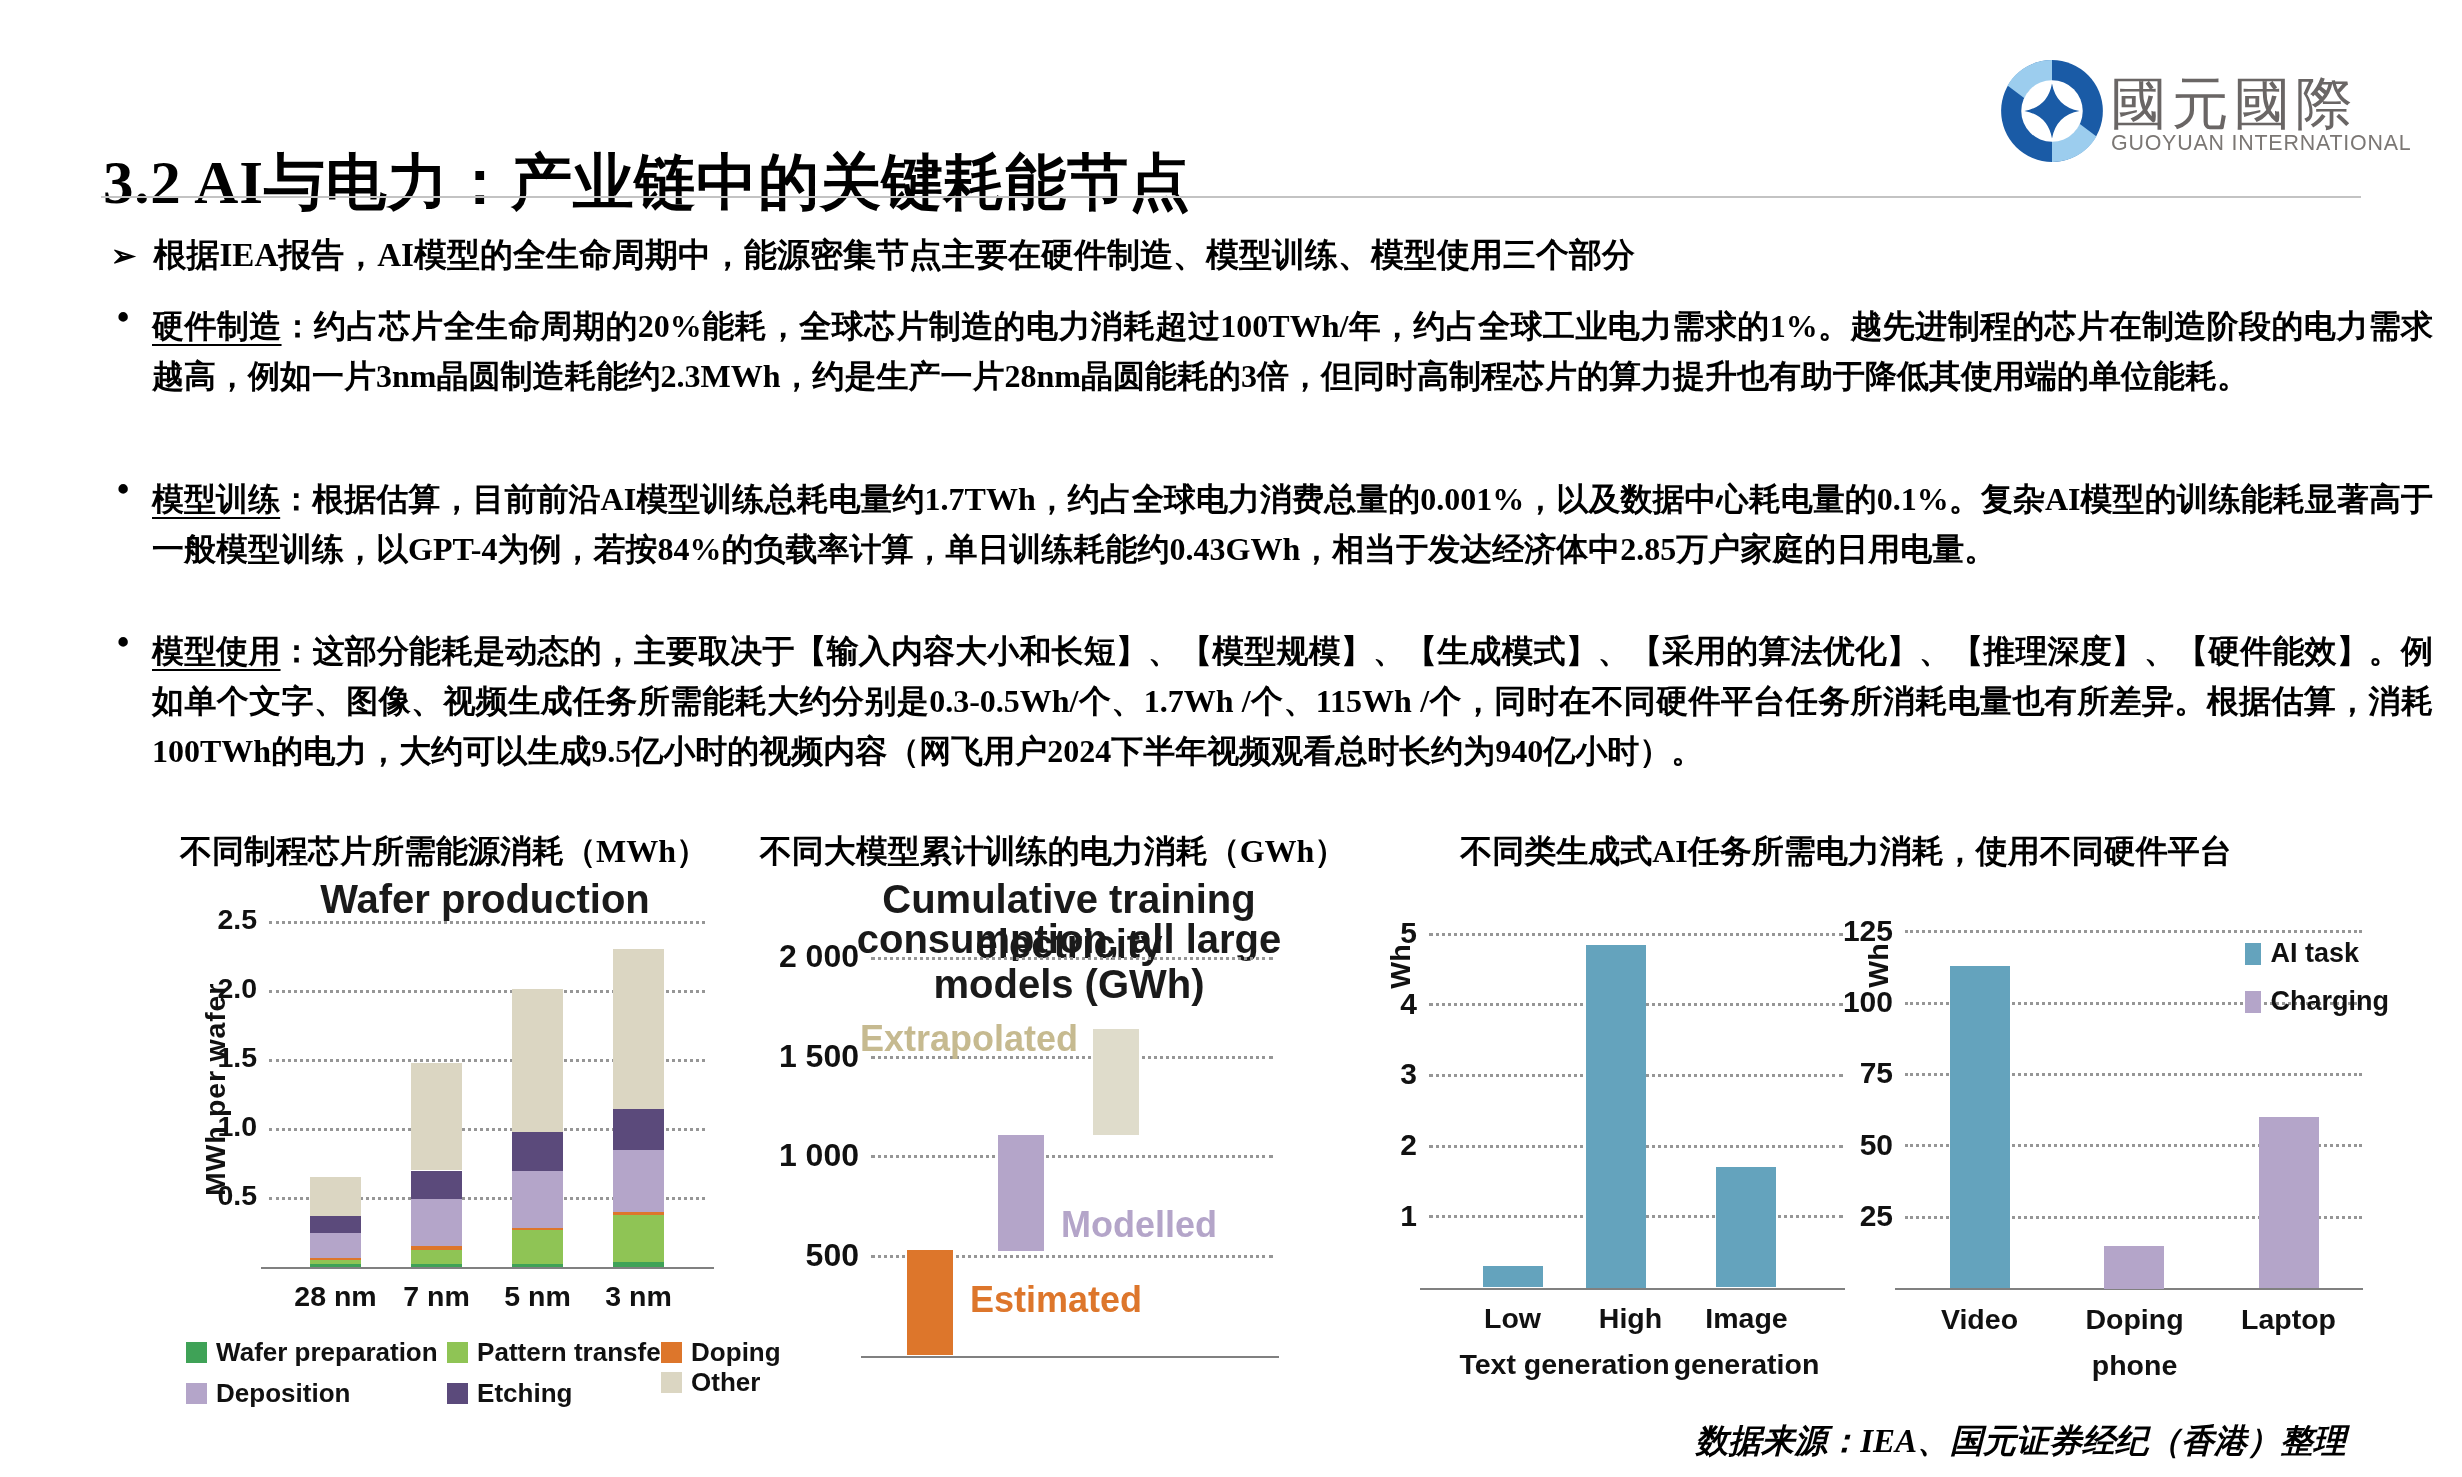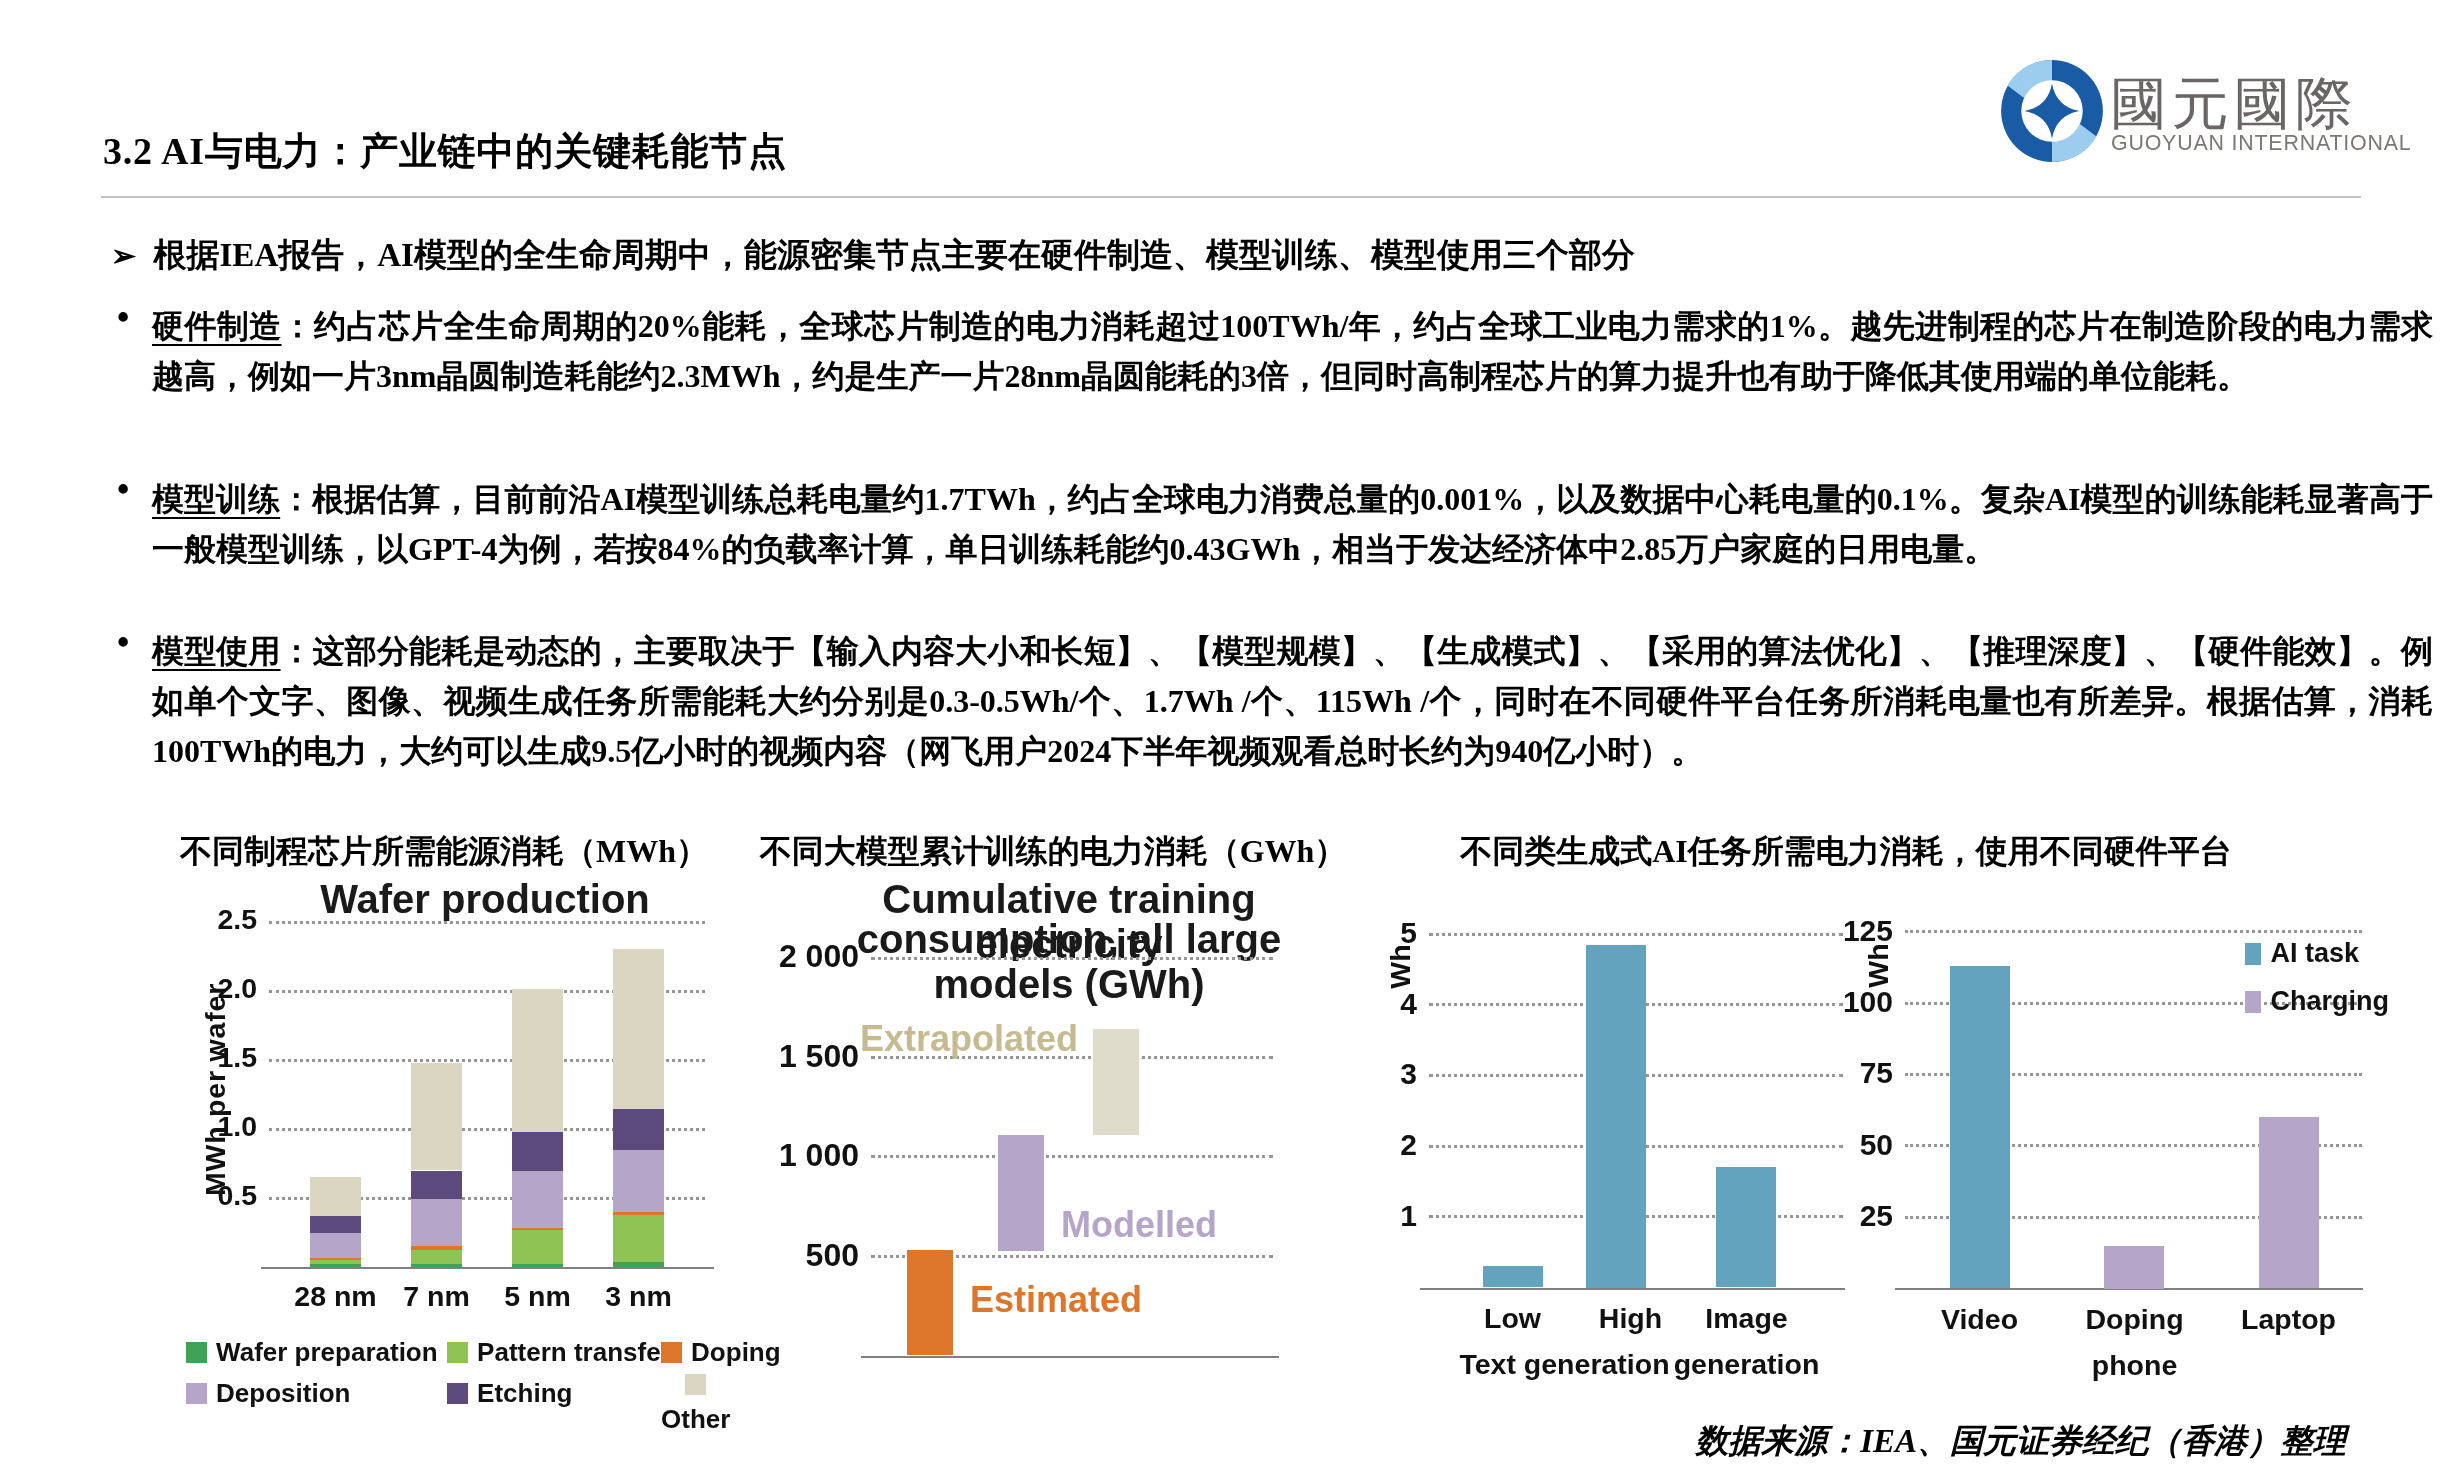--- a/index.html
+++ b/index.html
@@ -1,19 +1,19 @@
 <!DOCTYPE html>
 <html style="font-size:12.7px"><head>
 <meta charset="utf-8">
 <style>
   html,body{margin:0;padding:0;background:#ffffff;}
   .slide{position:relative;width:2462px;height:1477px;background:#ffffff;overflow:hidden;
          font-family:"Liberation Serif",serif;color:#000;}
   
-  .page-title{position:absolute;left:103px;top:101px;font-size:38px;font-weight:700;letter-spacing:0.8px;}
+  .page-title{position:absolute;left:103px;top:101px;font-size:61px;font-weight:700;letter-spacing:0.8px;}
   .title-rule{position:absolute;left:101px;top:196px;width:2260px;height:1.6px;background:#c3c3c3;}
   .logo{position:absolute;left:1999px;top:55px;width:444px;height:127px;}
   .logo-cn{position:absolute;left:111px;top:11px;font-size:57px;letter-spacing:4.8px;color:#6a6665;
            font-family:"Liberation Sans",sans-serif;font-weight:400;}
   .logo-en{position:absolute;left:112px;top:76px;font-size:21.4px;letter-spacing:0.8px;color:#7b7774;
            font-family:"Liberation Sans",sans-serif;}
   
   .lead{position:absolute;left:111px;top:231px;width:2313px;font-size:33px;font-weight:700;line-height:48px;}
   .lead .marker{margin-right:17.4px;font-size:30px;}
   .dot{position:absolute;left:117px;font-size:35px;font-weight:700;}
@@ -134,21 +134,21 @@
           <div>Doping</div>
         </div>
         <div class="litem" style="left: 4px; top: 41px;">
           <div class="lsw" style="width: 20.6px; height: 20.6px; background: rgb(180, 165, 201);"></div>
           <div>Deposition</div>
         </div>
         <div class="litem" style="left: 265px; top: 41px;">
           <div class="lsw" style="width: 20.6px; height: 20.6px; background: rgb(91, 74, 123);"></div>
           <div>Etching</div>
         </div>
-        <div class="litem" style="left: 479px; top: 37px; flex-direction: column;">
+        <div class="litem" style="left: 479px; top: 30px;">
           <div class="lsw" style="width: 20.6px; height: 20.6px; background: rgb(219, 214, 194);"></div>
           <div>Other</div>
         </div>
       </div>
   </div>
 
   <div class="chart" id="c2" style="left:760px;top:871px;width:570px;height:586px;">
     <div class="subtitle" style="left:32px;top:6.3px;width:554px;">Cumulative training electricity</div>
     <div class="subtitle" style="left:32px;top:46px;width:554px;">consumption, all large models (GWh)</div>
     <div id="c2plot" style="position:absolute;left:0;top:0;width:570px;height:586px;">

